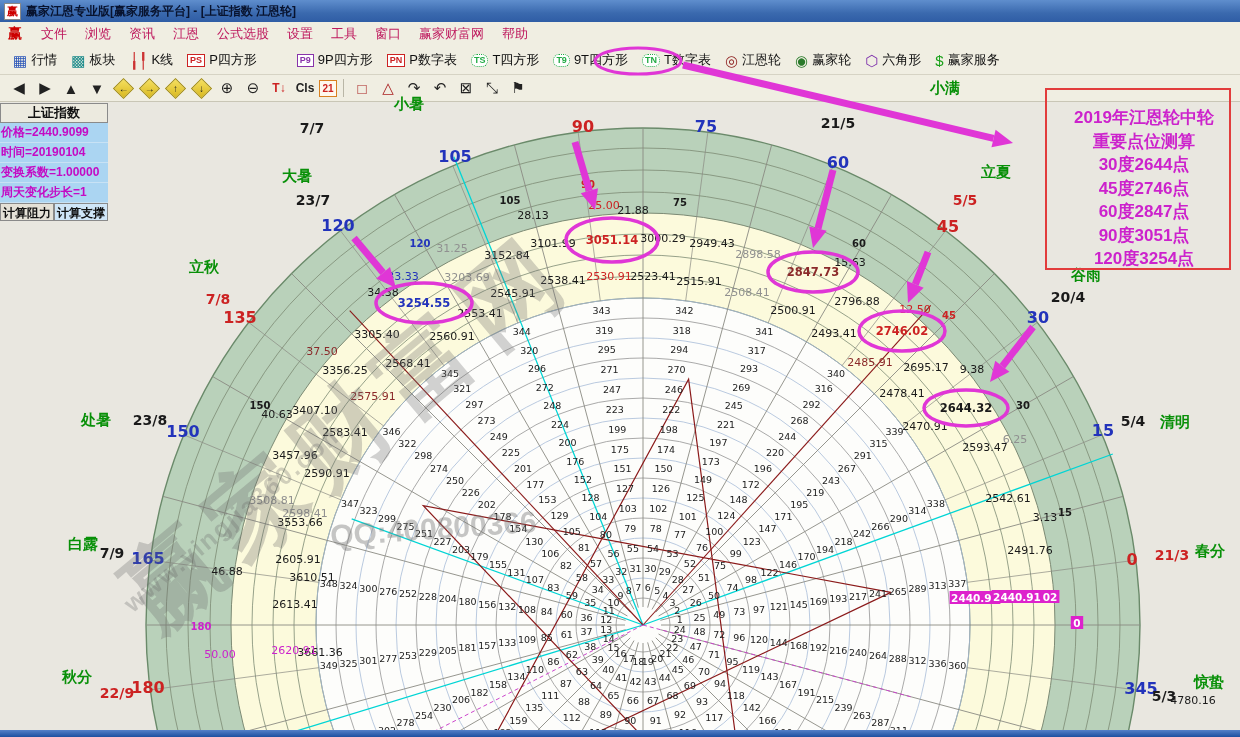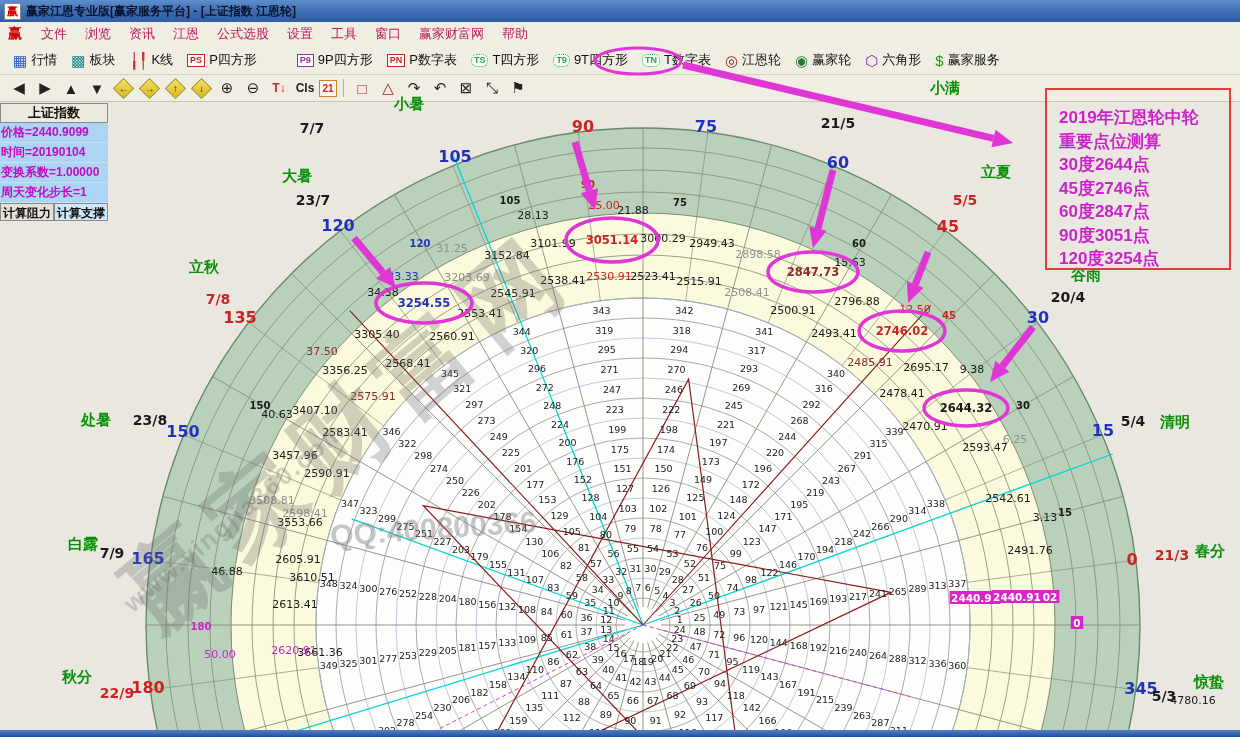--- a/index.html
+++ b/index.html
@@ -36,21 +36,21 @@
     font-size:13px;text-align:center;line-height:18px;}
   .info-row{height:19px;background:#abd5f2;border-bottom:1px solid #c8e2f5;color:#c40ac4;
     font-size:12px;line-height:19px;padding-left:1px;white-space:nowrap;overflow:hidden;}
   #info-buttons{display:flex;}
   #info-buttons div{width:54px;height:18px;font-size:12px;text-align:center;line-height:18px;
     color:#111;border:1px solid #8a8a8a;box-sizing:border-box;}
   #btn-resist{background:#e4e1d7;}
   #btn-support{background:#cfe6f8;border-left:none;}
   #anno-box{position:absolute;left:1045px;top:88px;width:186px;height:182px;z-index:40;
     border:2px solid #e23c3c;box-sizing:border-box;padding:16px 0 0 12px;
-    color:#cc22cc;font-size:17px;font-weight:bold;line-height:23.5px;}
+    color:#cc22cc;font-size:17px;font-weight:bold;line-height:23.5px;text-align:center;}
   #taskbar{position:absolute;left:0;top:730px;width:1240px;height:7px;
     background:linear-gradient(to bottom,#5580c8,#1d4fa0);}
   .wm{position:absolute;color:rgba(110,110,110,0.30);font-weight:bold;z-index:30;pointer-events:none;white-space:nowrap;}
   #wm-big{left:95px;top:560px;font-size:96px;letter-spacing:14px;transform:rotate(-40deg);transform-origin:left top;}
   #wm-url{left:118px;top:596px;font-size:25px;letter-spacing:2px;transform:rotate(-40deg);transform-origin:left top;}
   #wm-qq{left:330px;top:512px;font-size:30px;color:rgba(120,120,120,0.42);transform:rotate(-4deg);}
 </style>
 </head>
 <body>
 

